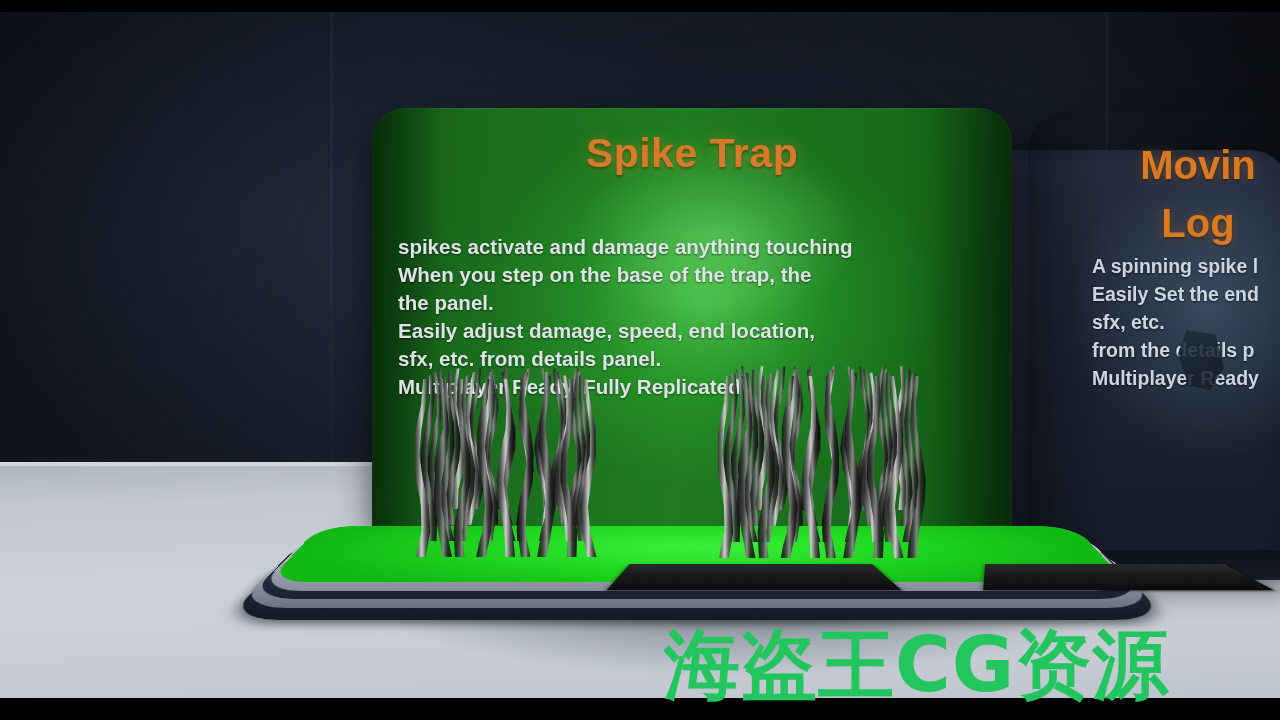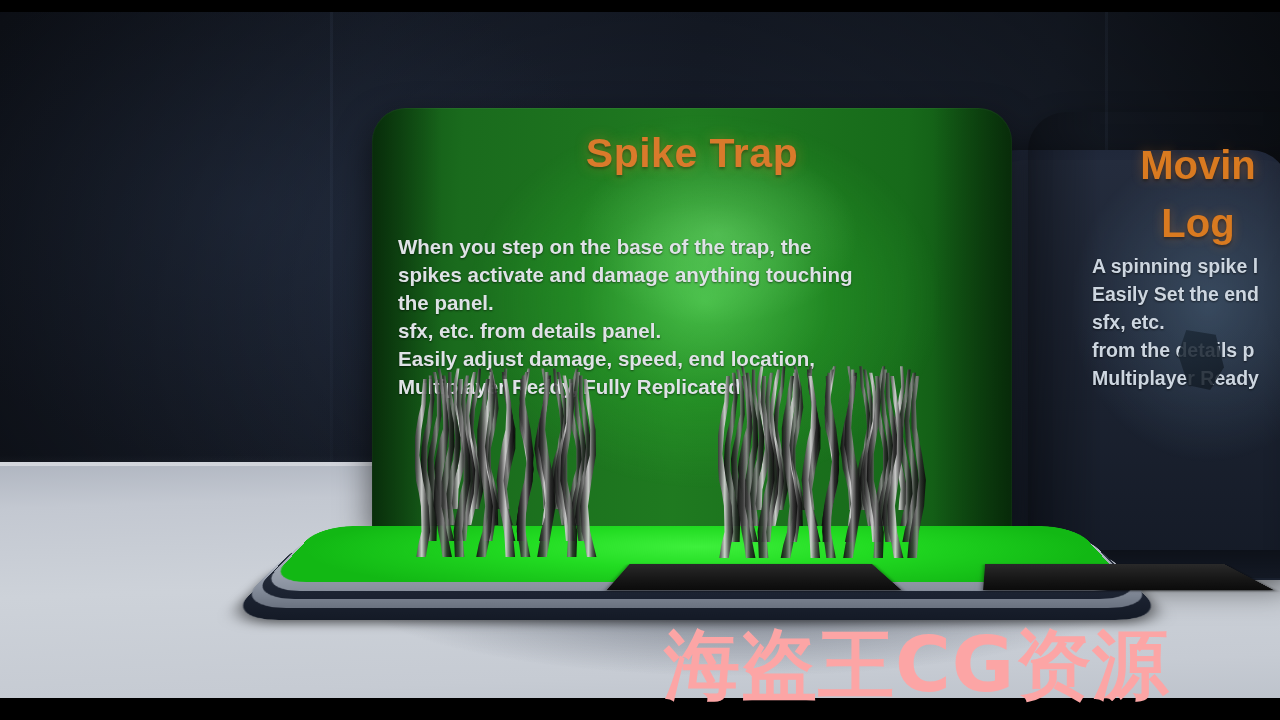--- a/index.html
+++ b/index.html
@@ -124,21 +124,21 @@
     background:linear-gradient(160deg,#1d2a38,#121a24);
     clip-path:polygon(18% 0,82% 8%,100% 62%,70% 100%,22% 92%,0 40%);
     opacity:.85;}
 
   
   .bar-top{position:absolute;left:0;top:0;width:1280px;height:12px;background:#000;}
   .bar-bottom{position:absolute;left:0;top:698px;width:1280px;height:22px;background:#000;}
 
   
   .watermark{position:absolute;left:664px;top:627px;font-size:76px;font-weight:bold;
-    letter-spacing:1px;color:#fca5a5;line-height:76px;white-space:nowrap;
+    letter-spacing:1px;color:#22c55e;line-height:76px;white-space:nowrap;
     font-family:"DejaVu Sans","Liberation Sans",sans-serif;}
 </style>
 </head>
 <body>
 
 <div id="scene">
 
   <div class="wall-back"></div>
   <div class="wall-seam"></div>
   <div class="wall-seam b"></div>
@@ -165,25 +165,25 @@
     <p>Multiplayer Ready</p>
   </div>
   <div class="blue-prop"></div>
 
   <div class="panel-green-frame">
     <div class="panel-green-face"></div>
     <div class="panel-green-leftshade"></div>
     <div class="panel-green-rightshade"></div>
     <div class="panel-title">Spike Trap</div>
     <div class="panel-body">
+      <p>spikes activate and damage anything touching</p>
       <p>When you step on the base of the trap, the</p>
-      <p>spikes activate and damage anything touching</p>
       <p>the panel.</p>
+      <p>Easily adjust damage, speed, end location,</p>
       <p>sfx, etc. from details panel.</p>
-      <p>Easily adjust damage, speed, end location,</p>
       <p>Multiplayer Ready, Fully Replicated</p>
     </div>
   </div>
 
   <div class="base-wrap">
     <div class="base-outer"></div>
     <div class="base-chrome"></div>
     <div class="base-dark-ring"></div>
     <div class="base-inner-chrome"></div>
     <div class="base-green">

